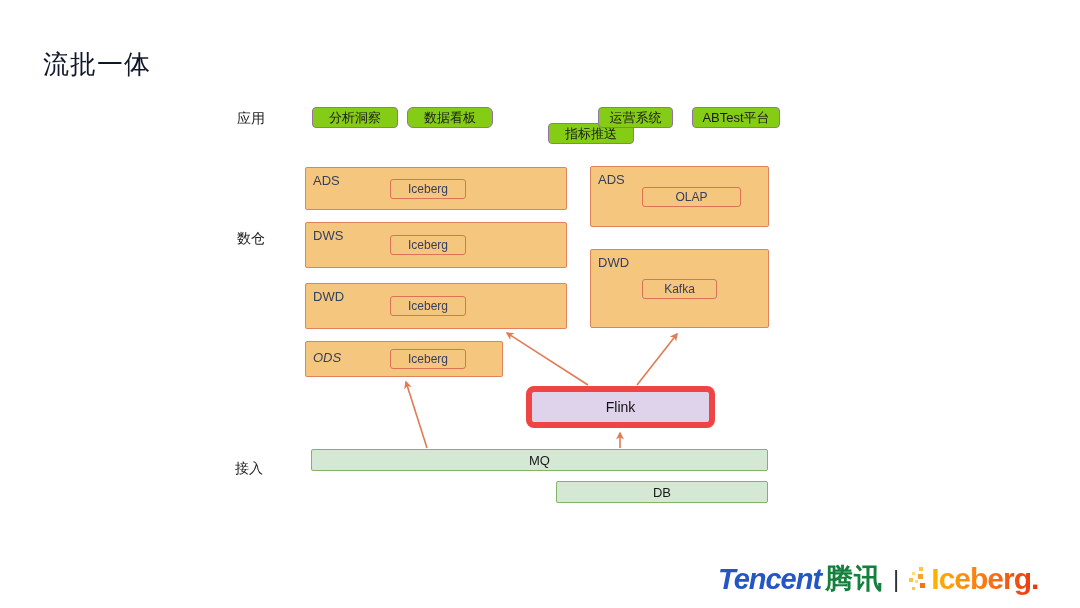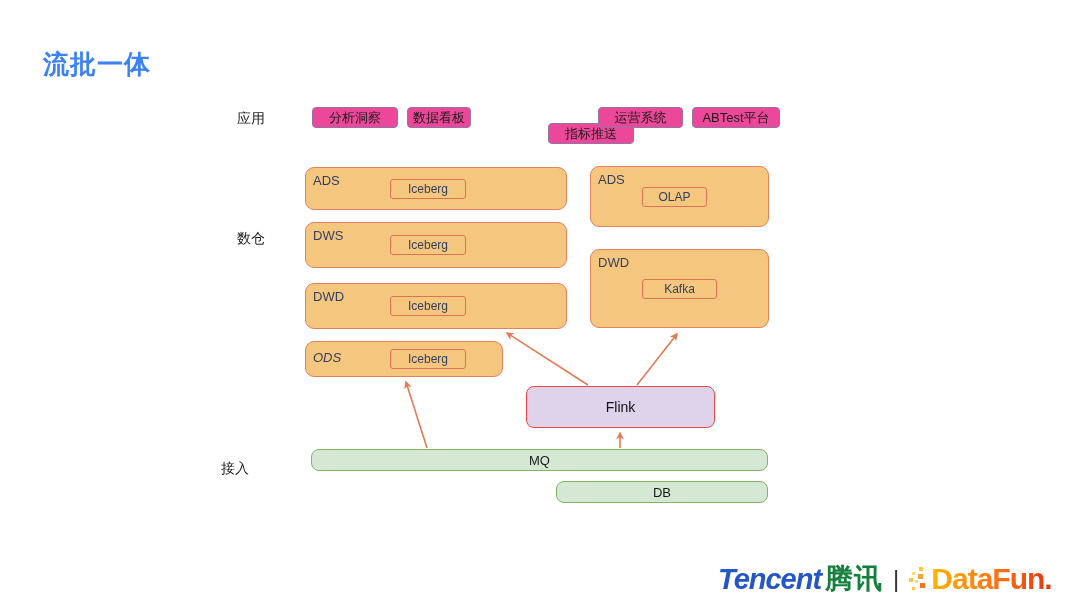--- a/index.html
+++ b/index.html
@@ -2,52 +2,52 @@
 <html><head>
 <meta charset="utf-8">
 <style>
   html,body{margin:0;padding:0;background:#ffffff;}
   #stage{
     position:relative;width:1080px;height:608px;background:#ffffff;overflow:hidden;
     font-family:"Liberation Sans","DejaVu Sans",sans-serif;
   }
   .abs{position:absolute;}
   #slide-title{
-    left:43px;top:47px;font-size:26px;font-weight:bold;color:#3b82f6;letter-spacing:1px;
+    left:43px;top:47px;font-size:26px;font-weight:normal;color:#0f172a;letter-spacing:1px;
   }
   .row-label{font-size:14px;color:#1a1a1a;text-align:right;}
   
   .app-box{
-    height:21px;background:#ec4899;border:1px solid #9673A6;border-radius:4px;
+    height:21px;background:#84cc16;border:1px solid #9673A6;border-radius:4px;
     display:flex;align-items:center;justify-content:center;
     font-size:13px;color:#1a1a1a;box-sizing:border-box;
   }
   
   .wh-box{
-    background:#F5C67E;border:1px solid #E0825C;border-radius:9px;box-sizing:border-box;
+    background:#F5C67E;border:1px solid #E0825C;border-radius:2px;box-sizing:border-box;
   }
   .layer-label{
     position:absolute;left:7px;top:5px;font-size:13px;color:#36405E;
   }
   .tech-chip{
     position:absolute;top:50%;transform:translateY(-50%);
     border:1px solid #DD7356;border-radius:3px;background:transparent;
     display:flex;align-items:center;justify-content:center;
     font-size:12px;color:#36405E;box-sizing:border-box;height:20px;
   }
   
   #flink-box{
     left:526px;top:386px;width:189px;height:42px;
-    background:#DFD3EC;border:1px solid #ef4444;border-radius:8px;
+    background:#DFD3EC;border:6px solid #ef4444;border-radius:8px;
     display:flex;align-items:center;justify-content:center;
     font-size:14px;color:#111;box-sizing:border-box;
   }
   
   .green-bar{
-    height:22px;background:#D5E8D4;border:1px solid #82B366;border-radius:8px;
+    height:22px;background:#D5E8D4;border:1px solid #82B366;border-radius:2px;
     display:flex;align-items:center;justify-content:center;
     font-size:13px;color:#1a1a1a;box-sizing:border-box;
   }
   #arrow-layer{left:0;top:0;pointer-events:none;}
   
   #footer{left:718px;top:560px;width:350px;height:38px;display:flex;align-items:center;}
   #tencent-en{
     font-size:29px;font-weight:bold;font-style:italic;color:#2456C4;letter-spacing:-1px;
   }
   #tencent-cn{
@@ -64,26 +64,26 @@
 </style>
 </head>
 <body>
 
 <div id="stage">
 
   <div class="abs" id="slide-title">流批一体</div>
 
   <div class="abs row-label" style="left:237px;top:110px;">应用</div>
   <div class="abs row-label" style="left:237px;top:230px;">数仓</div>
-  <div class="abs row-label" style="left:221px;top:460px;">接入</div>
+  <div class="abs row-label" style="left:235px;top:460px;">接入</div>
 
   <div class="abs app-box" style="left:312px;top:107px;width:86px;">分析洞察</div>
-  <div class="abs app-box" style="left:407px;top:107px;width:64px;">数据看板</div>
+  <div class="abs app-box" style="left:407px;top:107px;width:86px;border-radius:6px;">数据看板</div>
   <div class="abs app-box" style="left:502px;top:123px;width:86px;margin-left:46px;">指标推送</div>
-  <div class="abs app-box" style="left:598px;top:107px;width:85px;">运营系统</div>
+  <div class="abs app-box" style="left:598px;top:107px;width:75px;">运营系统</div>
   <div class="abs app-box" style="left:692px;top:107px;width:88px;">ABTest平台</div>
 
   <div class="abs wh-box" style="left:305px;top:167px;width:262px;height:43px;">
     <span class="layer-label">ADS</span>
     <span class="tech-chip" style="left:84px;width:76px;">Iceberg</span>
   </div>
   <div class="abs wh-box" style="left:305px;top:222px;width:262px;height:46px;">
     <span class="layer-label">DWS</span>
     <span class="tech-chip" style="left:84px;width:76px;">Iceberg</span>
   </div>
@@ -91,21 +91,21 @@
     <span class="layer-label">DWD</span>
     <span class="tech-chip" style="left:84px;width:76px;">Iceberg</span>
   </div>
   <div class="abs wh-box" style="left:305px;top:341px;width:198px;height:36px;">
     <span class="layer-label" style="top:8px;font-style:italic;">ODS</span>
     <span class="tech-chip" style="left:84px;width:76px;">Iceberg</span>
   </div>
 
   <div class="abs wh-box" style="left:590px;top:166px;width:179px;height:61px;">
     <span class="layer-label">ADS</span>
-    <span class="tech-chip" style="left:51px;width:65px;">OLAP</span>
+    <span class="tech-chip" style="left:51px;width:99px;">OLAP</span>
   </div>
   <div class="abs wh-box" style="left:590px;top:249px;width:179px;height:79px;">
     <span class="layer-label">DWD</span>
     <span class="tech-chip" style="left:51px;width:75px;">Kafka</span>
   </div>
 
   <div class="abs" id="flink-box">Flink</div>
 
   <div class="abs green-bar" style="left:311px;top:449px;width:457px;">MQ</div>
   <div class="abs green-bar" style="left:556px;top:481px;width:212px;">DB</div>
@@ -128,16 +128,16 @@
     <span id="logo-separator">|</span>
     <svg id="datafun-dots-icon" width="22" height="30" viewBox="0 0 22 30">
       <rect x="12" y="3" width="4" height="4" fill="#FFC53D"></rect>
       <rect x="5" y="8" width="3" height="3" fill="#FFD97A"></rect>
       <rect x="11" y="10" width="5" height="5" fill="#F8A23B"></rect>
       <rect x="2" y="14" width="4" height="4" fill="#FFC53D"></rect>
       <rect x="8" y="16" width="3" height="3" fill="#FFD97A"></rect>
       <rect x="13" y="19" width="5" height="5" fill="#F97316"></rect>
       <rect x="5" y="23" width="3" height="3" fill="#FFC53D"></rect>
     </svg>
-    <span id="datafun-wordmark">DataFun.</span>
+    <span id="datafun-wordmark">Iceberg.</span>
   </div>
 
 </div>
 
 </body></html>

